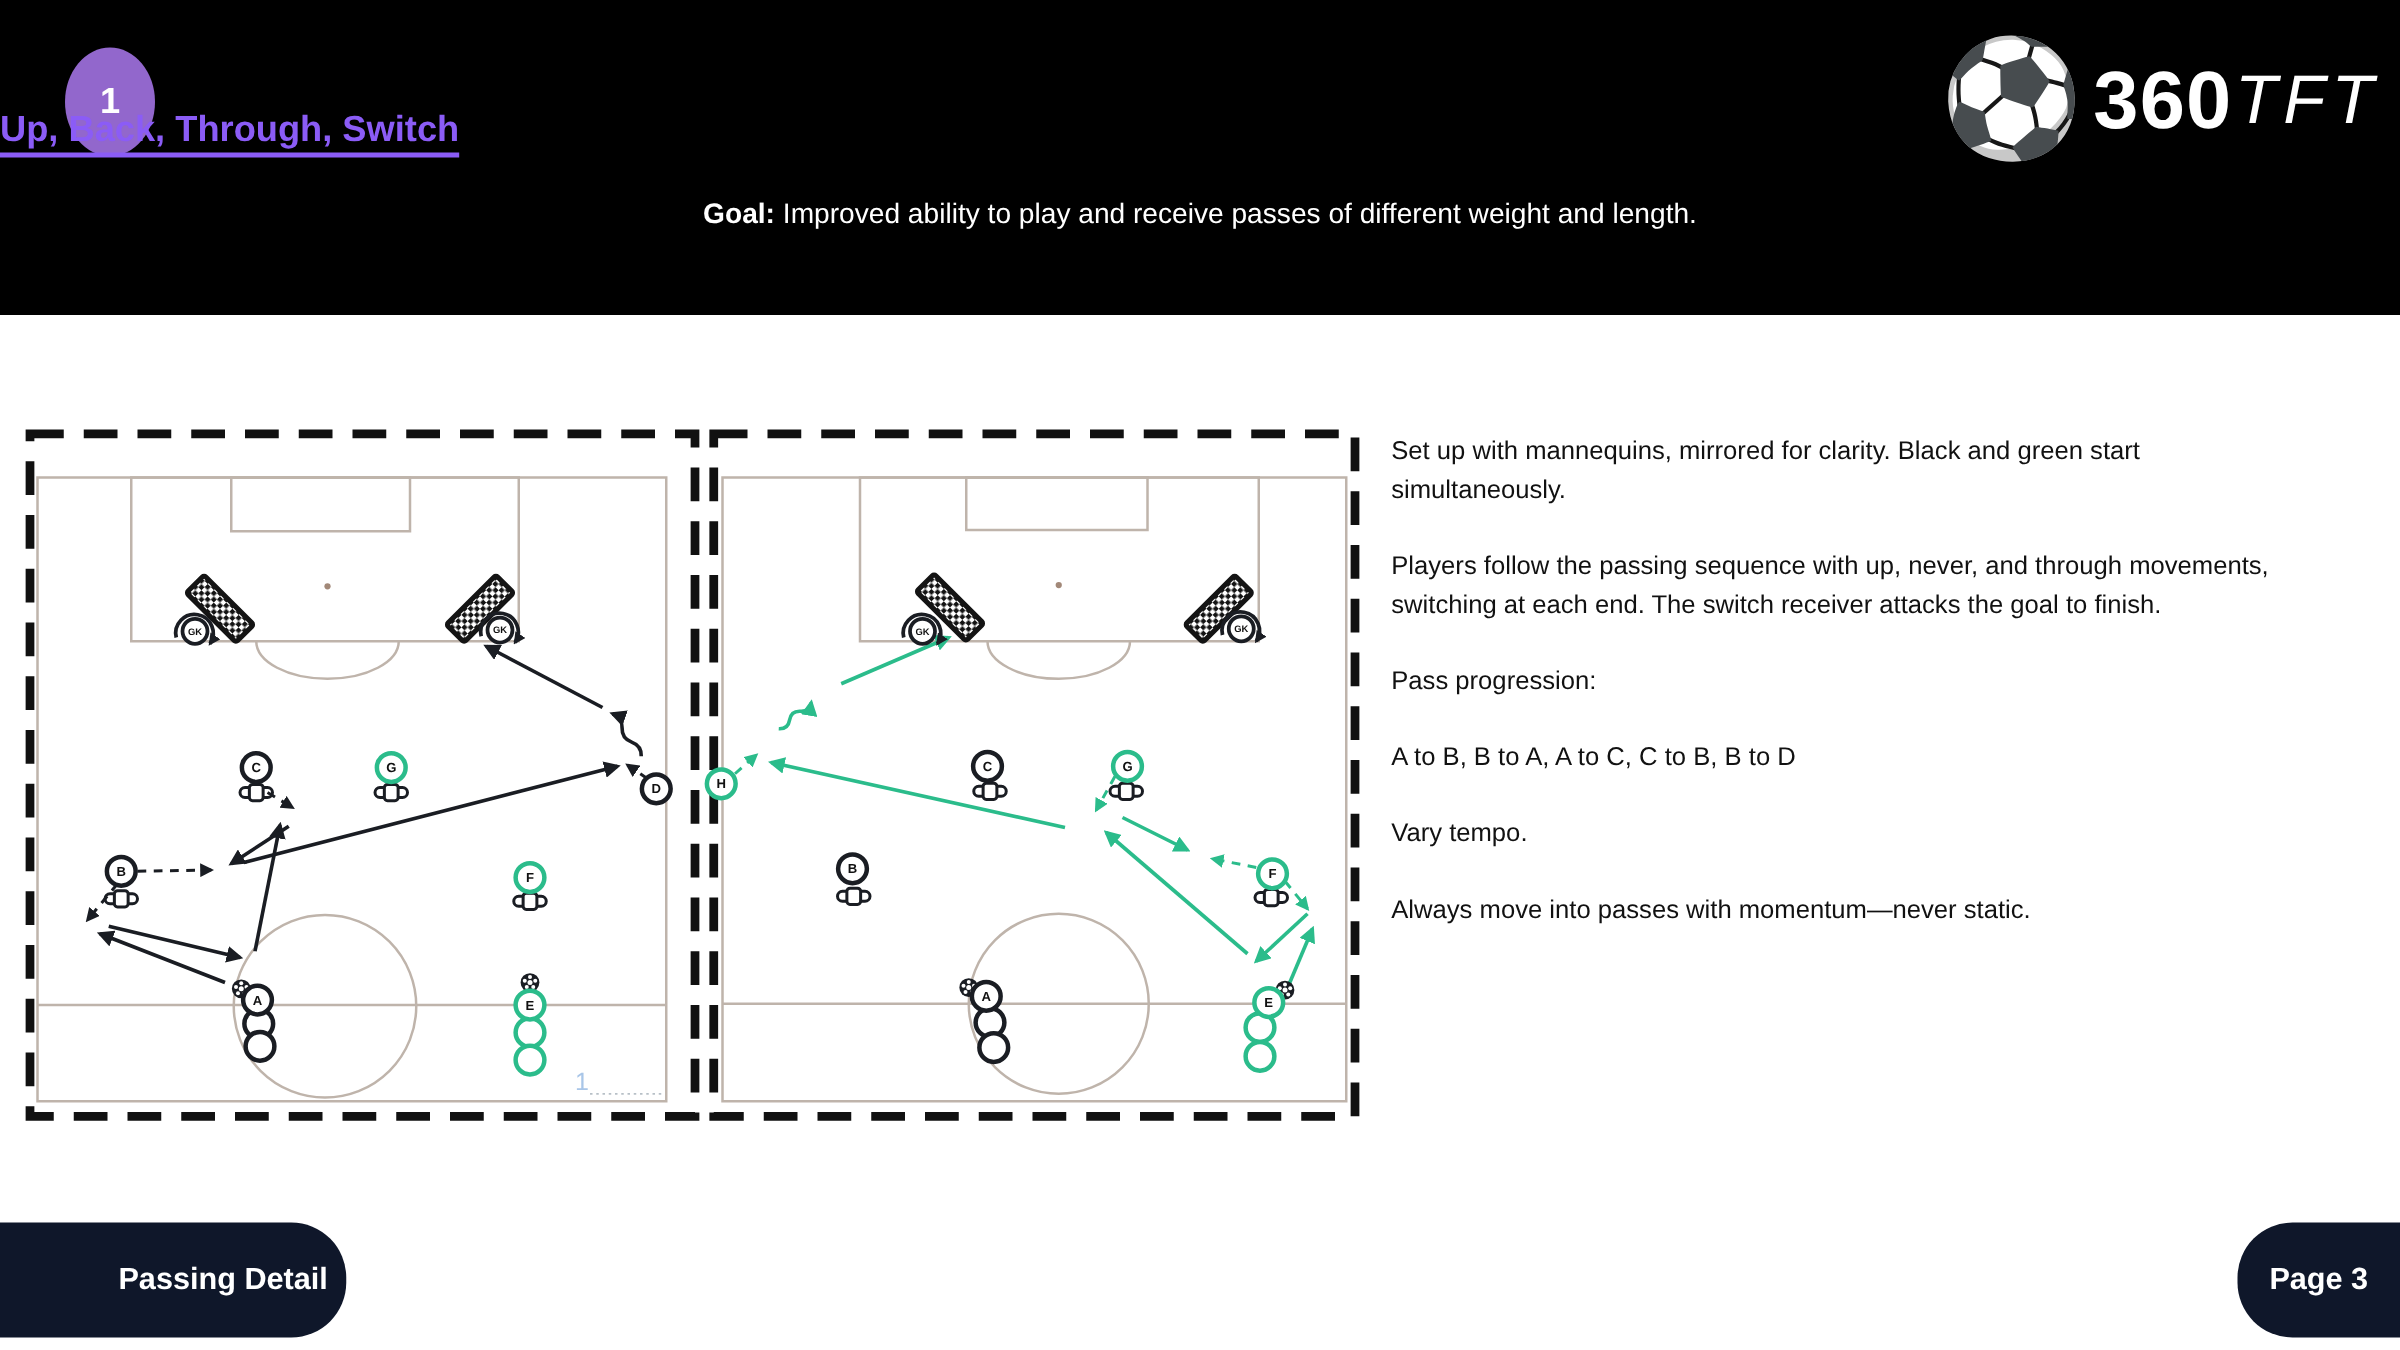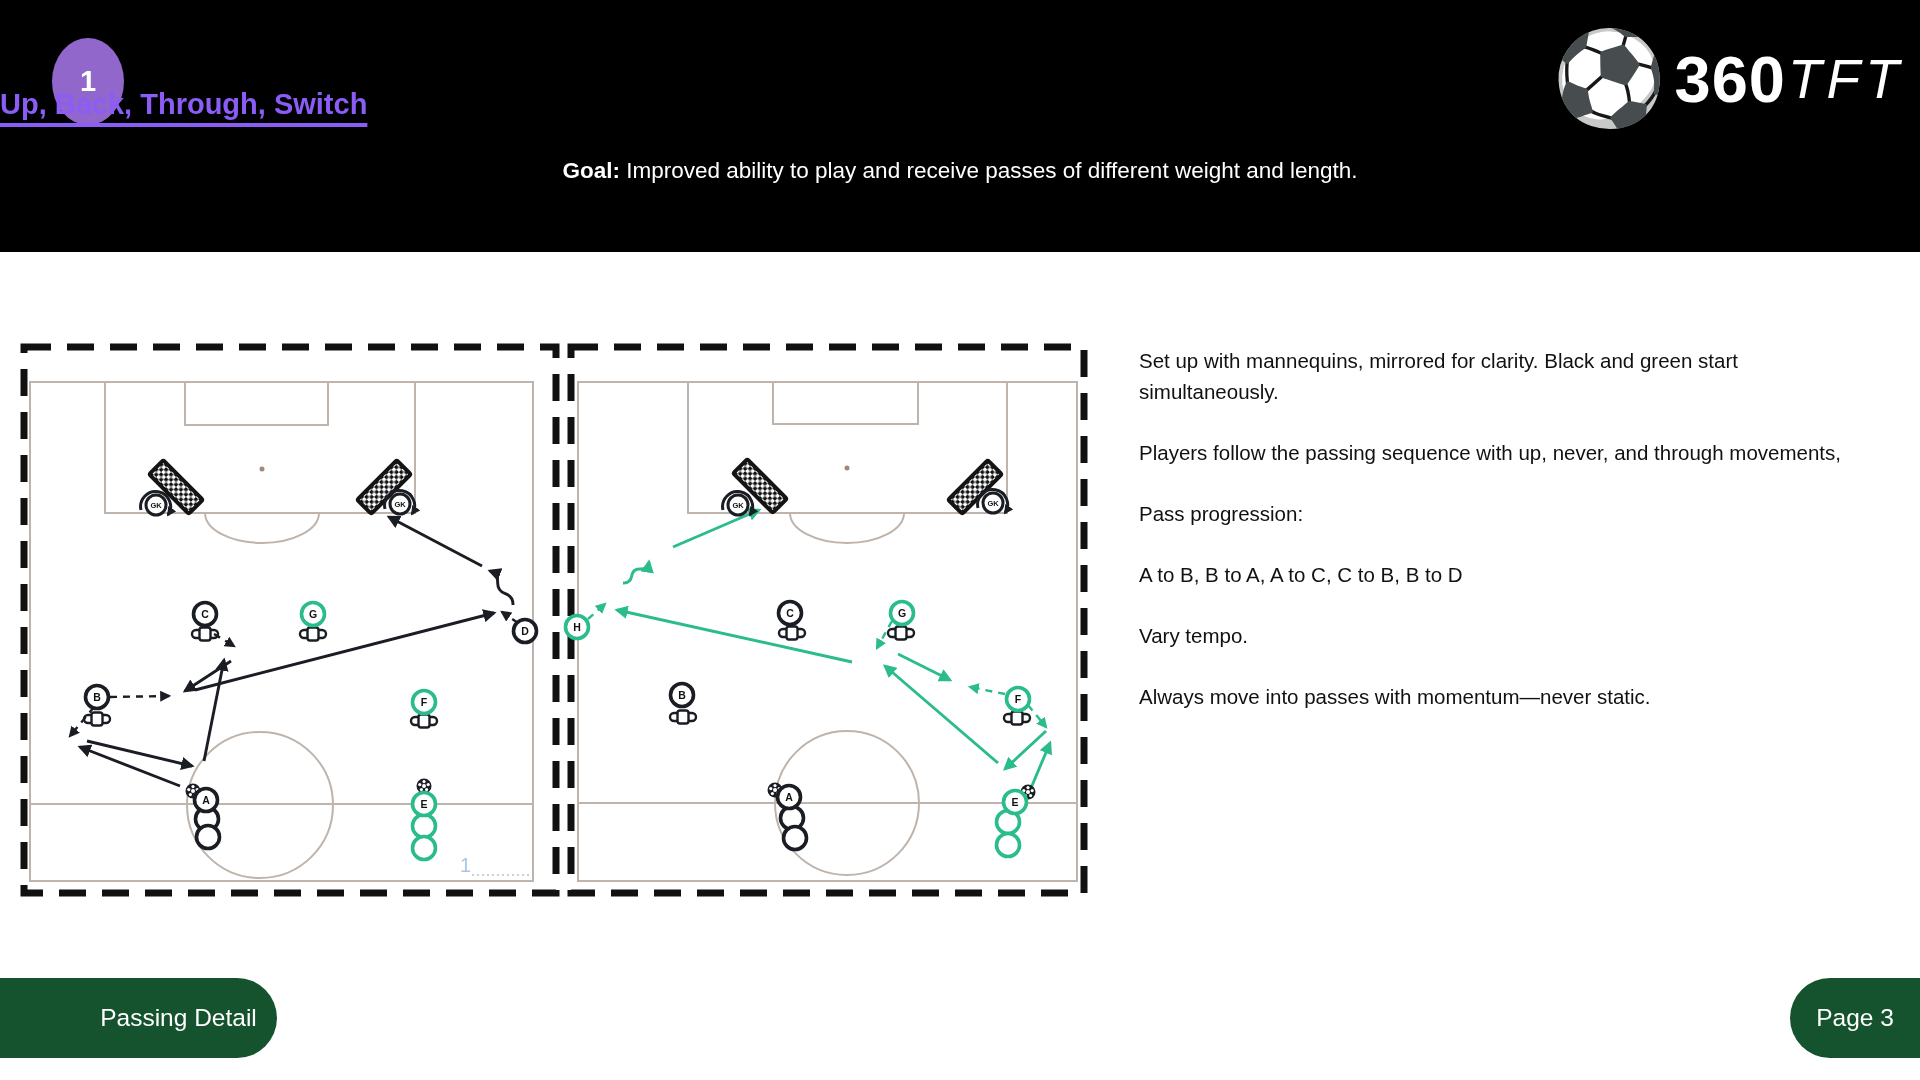--- a/index.html
+++ b/index.html
@@ -15,22 +15,22 @@
   .goal{position:absolute;left:0;top:158px;width:100%;margin:0;text-align:center;color:#fff;
         font-size:22.5px;}
   .brand{position:absolute;left:1552px;top:20px;height:118px;display:flex;align-items:center;}
   .ball-glyph{font-family:"DejaVu Sans",sans-serif;font-size:92px;line-height:1;color:#8b5ed6;margin-right:8px;}
   .b360{font-size:65px;font-weight:bold;color:#fff;letter-spacing:1px;}
   .tft{font-size:55px;font-weight:400;color:#fff;letter-spacing:5px;margin-left:2px;font-style:italic;}
   #diagram-svg{position:absolute;left:0;top:0;width:1920px;height:1080px;}
   #diagram-svg text{font-family:"Liberation Sans",sans-serif;}
   .notes{position:absolute;left:1113px;top:345px;width:800px;color:#111;font-size:20.5px;}
   .notes .para{margin:0 0 30px 0;}
-  .notes .line{line-height:31px;white-space:nowrap;margin-left:26px;}
-  .pill{position:absolute;top:978px;height:80px;background:#14532d;color:#fff;font-weight:normal;
+  .notes .line{line-height:31px;white-space:nowrap;}
+  .pill{position:absolute;top:978px;height:92px;background:#0f172a;color:#fff;font-weight:bold;
         font-size:24.5px;display:flex;align-items:center;justify-content:center;}
   .pill-left{left:0;width:277px;border-radius:0 44px 44px 0;padding-left:80px;box-sizing:border-box;}
   .pill-right{left:1790px;width:130px;border-radius:44px 0 0 44px;}
 </style>
 </head>
 <body>
 
 <div class="page">
 
   <header class="topbar">
@@ -271,20 +271,21 @@
       </g>
     </svg>
 
   <section class="notes" id="notes">
       <div class="para">
         <div class="line">Set up with mannequins, mirrored for clarity. Black and green start</div>
         <div class="line">simultaneously.</div>
       </div>
       <div class="para">
         <div class="line">Players follow the passing sequence with up, never, and through movements,</div>
+        <div class="line">switching at each end. The switch receiver attacks the goal to finish.</div>
       </div>
       <div class="para">
         <div class="line">Pass progression:</div>
       </div>
       <div class="para">
         <div class="line">A to B, B to A, A to C, C to B, B to D</div>
       </div>
       <div class="para">
         <div class="line">Vary tempo.</div>
       </div>

